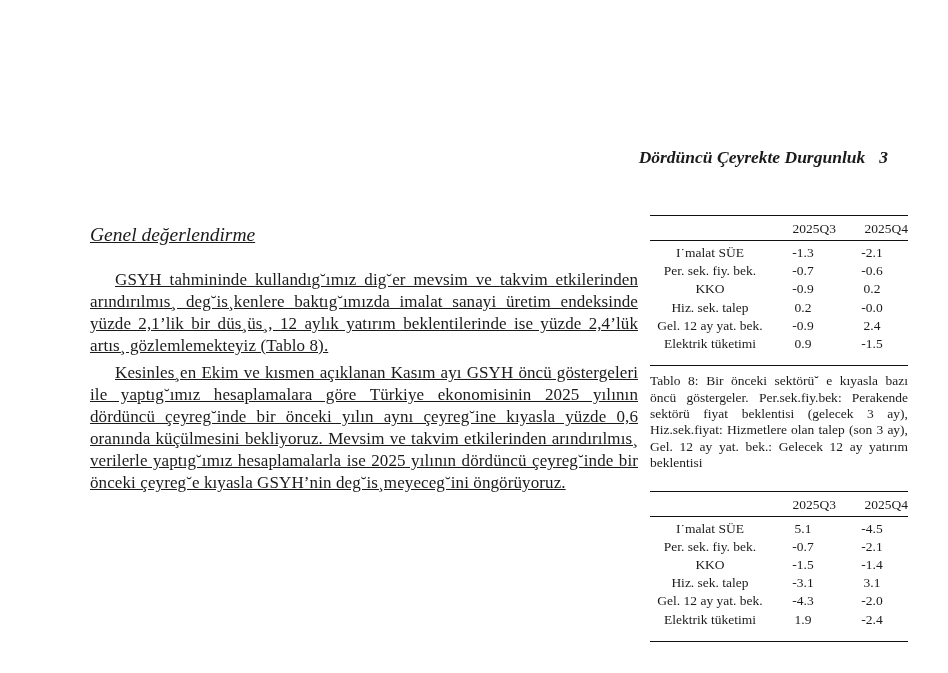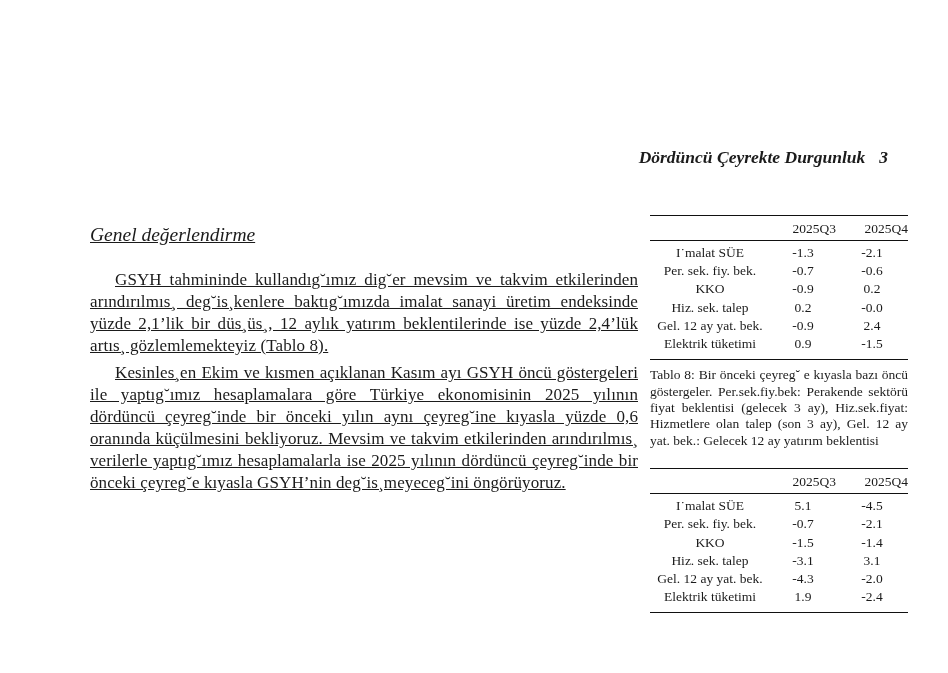--- a/index.html
+++ b/index.html
@@ -33,21 +33,21 @@
   .mtable.second{margin-top:19px;}
   .col-label{width:120px;} .col-q3{width:66px;} .col-q4{width:72px;}
   .mtable th{
     font-weight:normal;text-align:right;padding:4px 0 3px 0;
     border-bottom:1.1px solid #111;line-height:17px;
   }
   .mtable td{
     text-align:center;padding:0;line-height:18.2px;white-space:nowrap;font-family:Liberation Serif, serif;
   }
   .mtable tbody tr:first-child td{padding-top:3px;}
-  .mtable tbody tr:last-child td{padding-bottom:6px;}
+  .mtable tbody tr:last-child td{padding-bottom:12px;}
   .caption{
     font-size:13.5px;line-height:16.4px;text-align:justify;
     margin:7px 0 0 0;
   }
   .caption b{font-weight:normal;}
 </style>
 </head>
 <body>
 
 <div class="page">
@@ -103,21 +103,21 @@
           <td>-0.9</td>
           <td>2.4</td>
         </tr>
         <tr>
           <td>Elektrik tüketimi</td>
           <td>0.9</td>
           <td>-1.5</td>
         </tr>
       </tbody>
     </table>
-    <p class="caption"><b>Tablo 8:</b><span> Bir önceki çeyreg˘ e kıyasla bazı öncü göstergeler. </span><b>Per.sek.fiy.bek</b><span>: Perakende sektörü fiyat beklentisi (gelecek 3 ay), </span><b>Hiz.sek.fiyat</b><span>: Hizmetlere olan talep (son 3 ay), </span><b>Gel. 12 ay yat. bek.</b><span>: Gelecek 12 ay yatırım beklentisi</span></p>
+    <p class="caption"><b>Tablo 8:</b><span> Bir önceki sektörü˘ e kıyasla bazı öncü göstergeler. </span><b>Per.sek.fiy.bek</b><span>: Perakende sektörü fiyat beklentisi (gelecek 3 ay), </span><b>Hiz.sek.fiyat</b><span>: Hizmetlere olan talep (son 3 ay), </span><b>Gel. 12 ay yat. bek.</b><span>: Gelecek 12 ay yatırım beklentisi</span></p>
 
     <table class="mtable second">
       <colgroup>
           <col class="col-label">
           <col class="col-q3">
           <col class="col-q4">
         </colgroup>
       <thead>
         <tr>
           <th></th>

